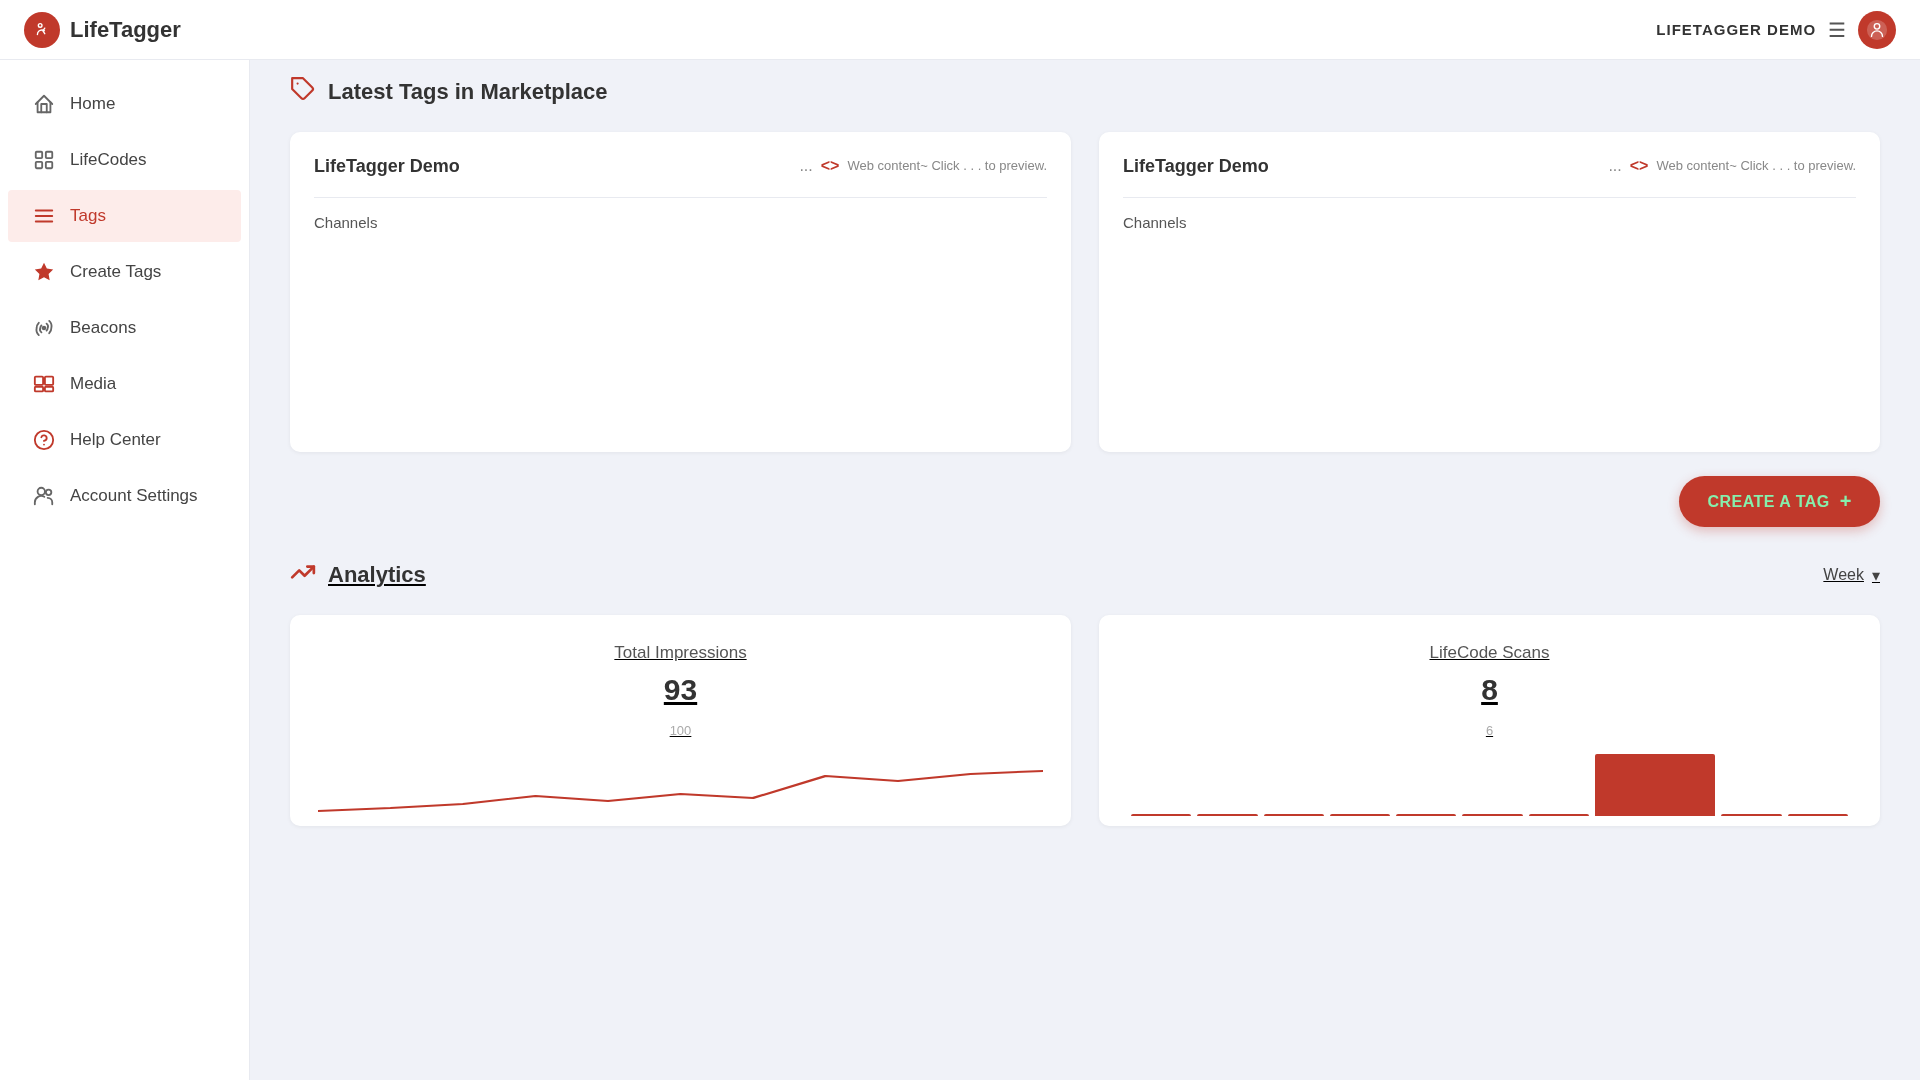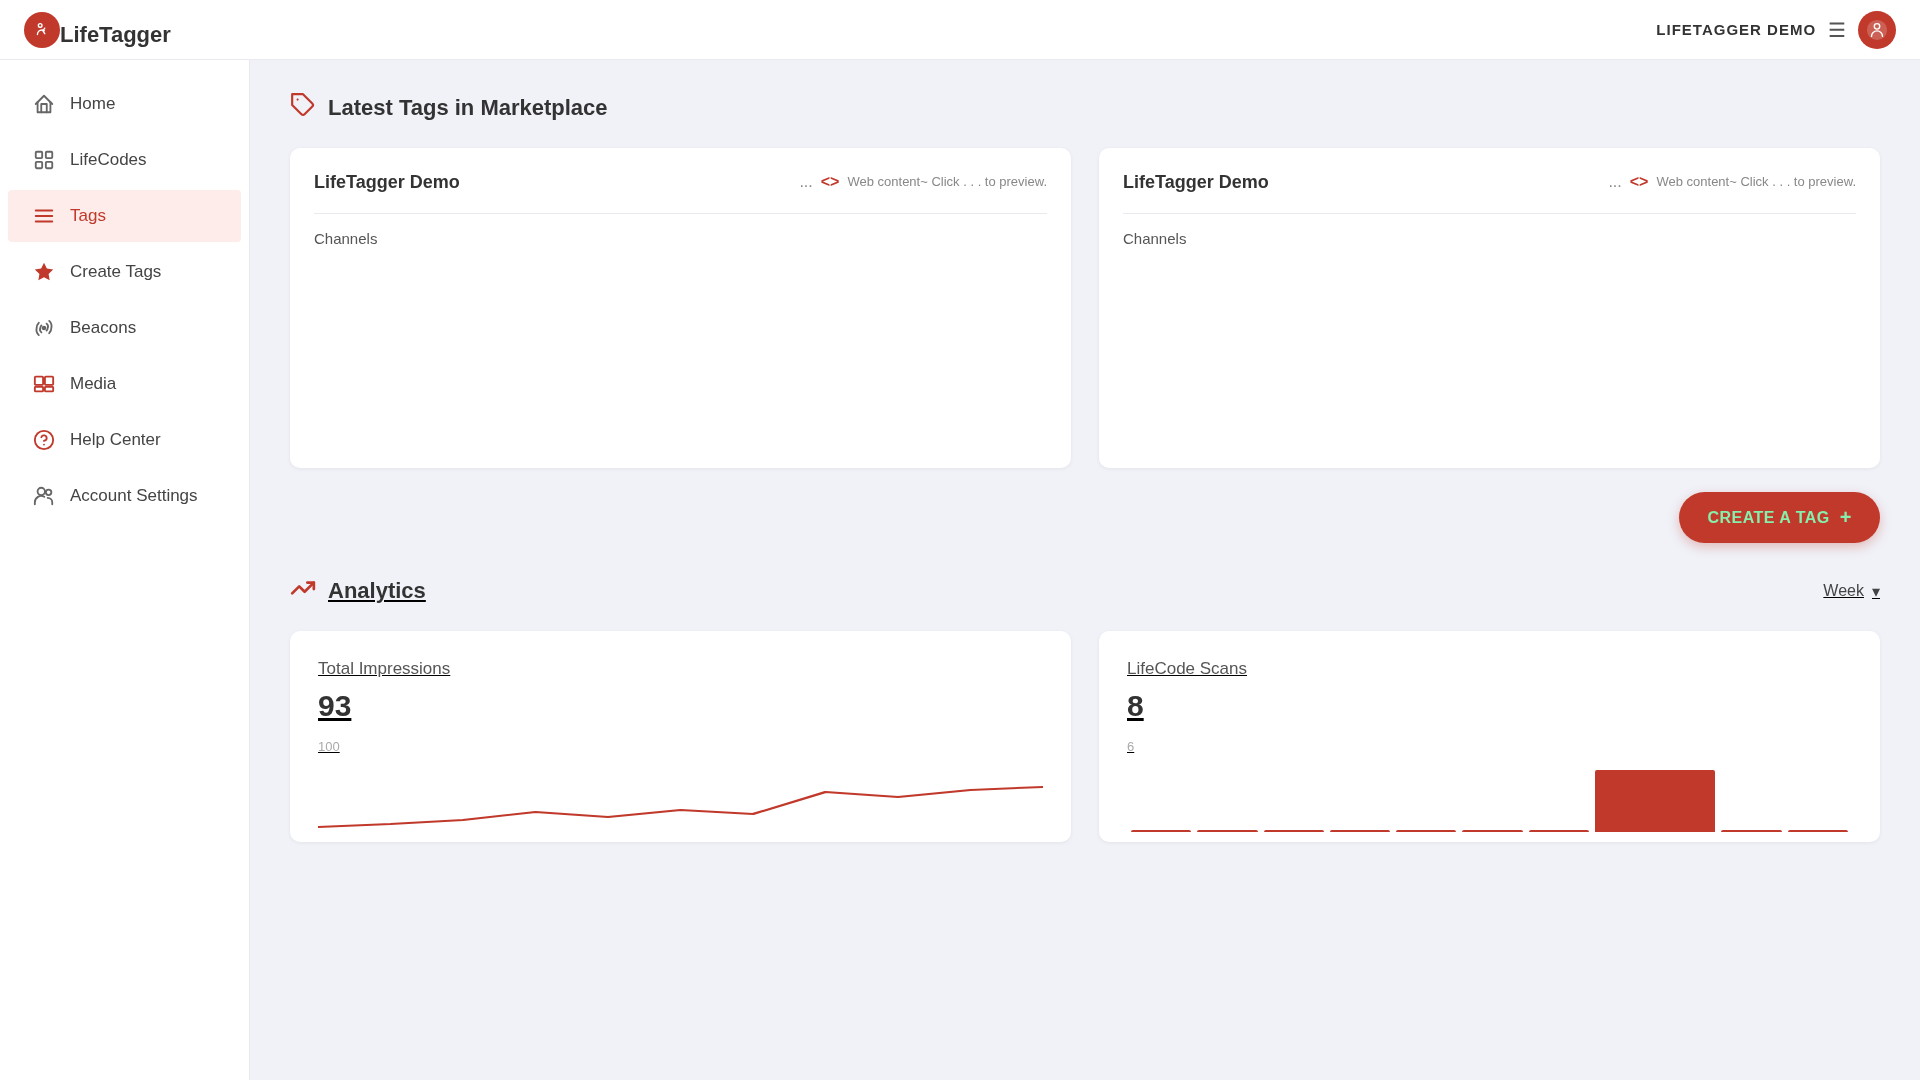--- a/index.html
+++ b/index.html
@@ -13,21 +13,22 @@
       align-items: center;
       justify-content: space-between;
       padding: 0 24px;
       border-bottom: 1px solid #e8eaf0;
       position: fixed;
       top: 0; left: 0; right: 0;
       z-index: 100;
     }
     .header-logo {
       display: flex;
-      align-items: flex-end;
+      align-items: center;
+      gap: 10px;
     }
     .logo-icon {
       width: 36px; height: 36px;
       background: #c0392b;
       border-radius: 50%;
       display: flex; align-items: center; justify-content: center;
       color: #fff;
       font-size: 18px;
     }
     .logo-text {
@@ -101,21 +102,21 @@
       display: flex; align-items: center; justify-content: center;
       font-size: 20px;
       flex-shrink: 0;
     }
     .sidebar-item.active .icon { color: #c0392b; }
 
     
     .main {
       flex: 1;
       overflow-y: auto;
-      padding: 32px 40px;
+      padding: 16px 40px;
       background: #f0f2f8;
     }
 
     
     .section-header {
       display: flex;
       align-items: center;
       gap: 12px;
       margin-bottom: 24px;
     }
@@ -235,20 +236,21 @@
       gap: 28px;
     }
     .analytics-card {
       background: #fff;
       border-radius: 10px;
       flex: 1;
       padding: 28px 28px 0 28px;
       box-shadow: 0 1px 4px rgba(0,0,0,0.06);
       min-height: 200px;
       overflow: hidden;
+      text-align: center;
     }
     .analytics-card-title {
       font-size: 17px;
       color: #555;
       margin-bottom: 10px;
     }
     .analytics-card-value {
       font-size: 30px;
       font-weight: 700;
       color: #333;

